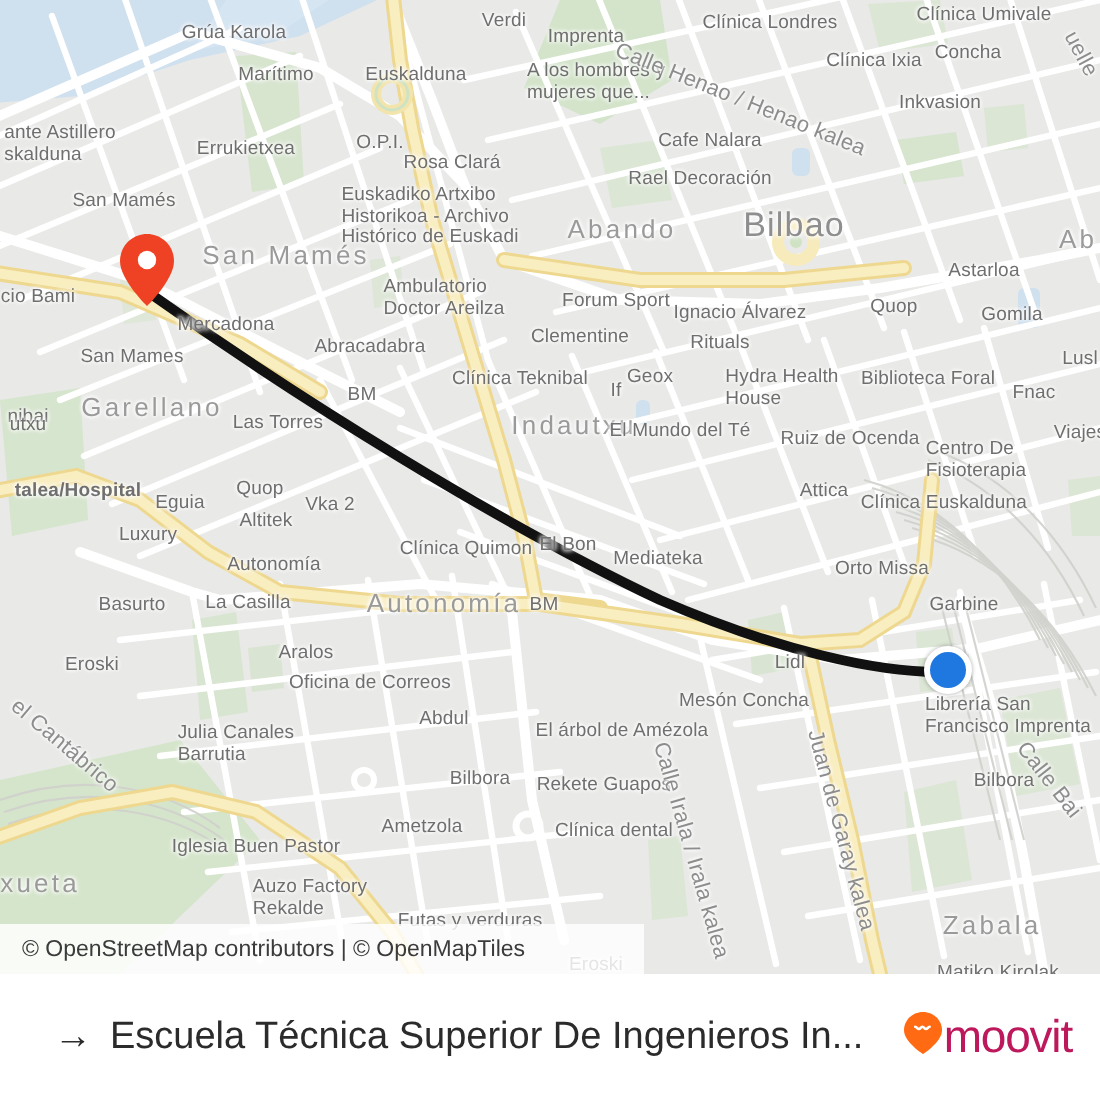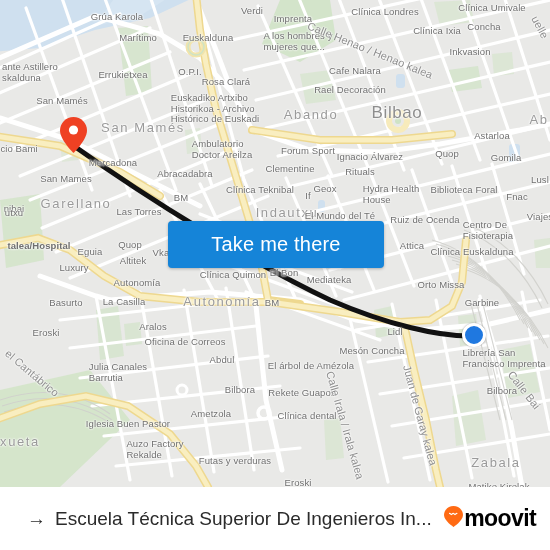--- a/index.html
+++ b/index.html
@@ -130,22 +130,22 @@
     margin: 0 9px;
   }
   #moovit-logo {
     display: flex;
     align-items: center;
     margin-left: 6px;
     flex: none;
   }
   #moovit-wordmark {
     font-size: 23px;
-    font-weight: bold;
-    color: #000000;
+    font-weight: normal;
+    color: #be185d;
     letter-spacing: -.6px;
     margin-left: 1px;
     font-family: "Liberation Sans", sans-serif;
     text-align: center;
   }
 </style>
 </head>
 <body>
 
 <div id="app">
@@ -443,22 +443,22 @@
 
     <div id="origin-marker">
       <svg width="27" height="36" viewBox="0 0 27 36">
         <path d="M13.5 0C6 0 0 6 0 13.5C0 23 13.5 36 13.5 36S27 23 27 13.5C27 6 21 0 13.5 0Z" fill="#ef4123"></path>
         <circle cx="13.5" cy="13" r="4.6" fill="#ffffff"></circle>
       </svg>
     </div>
 
     <div id="dest-marker" style="background: rgb(31, 120, 224);"></div>
 
-    <button id="take-me-there" style="background: rgb(21, 132, 216);">Take me there</button>
-
+
+    <div id="attribution">© OpenStreetMap contributors | © OpenMapTiles</div>
   </div>
 
   <div id="footer">
     <div id="footer-route">
       <span id="footer-arrow">→</span>
       <span class="footer-place">Escuela Técnica Superior De Ingenieros In...</span>
     </div>
     <div id="moovit-logo">
       <span>
         <svg width="19" height="21" viewBox="0 0 19 21">

